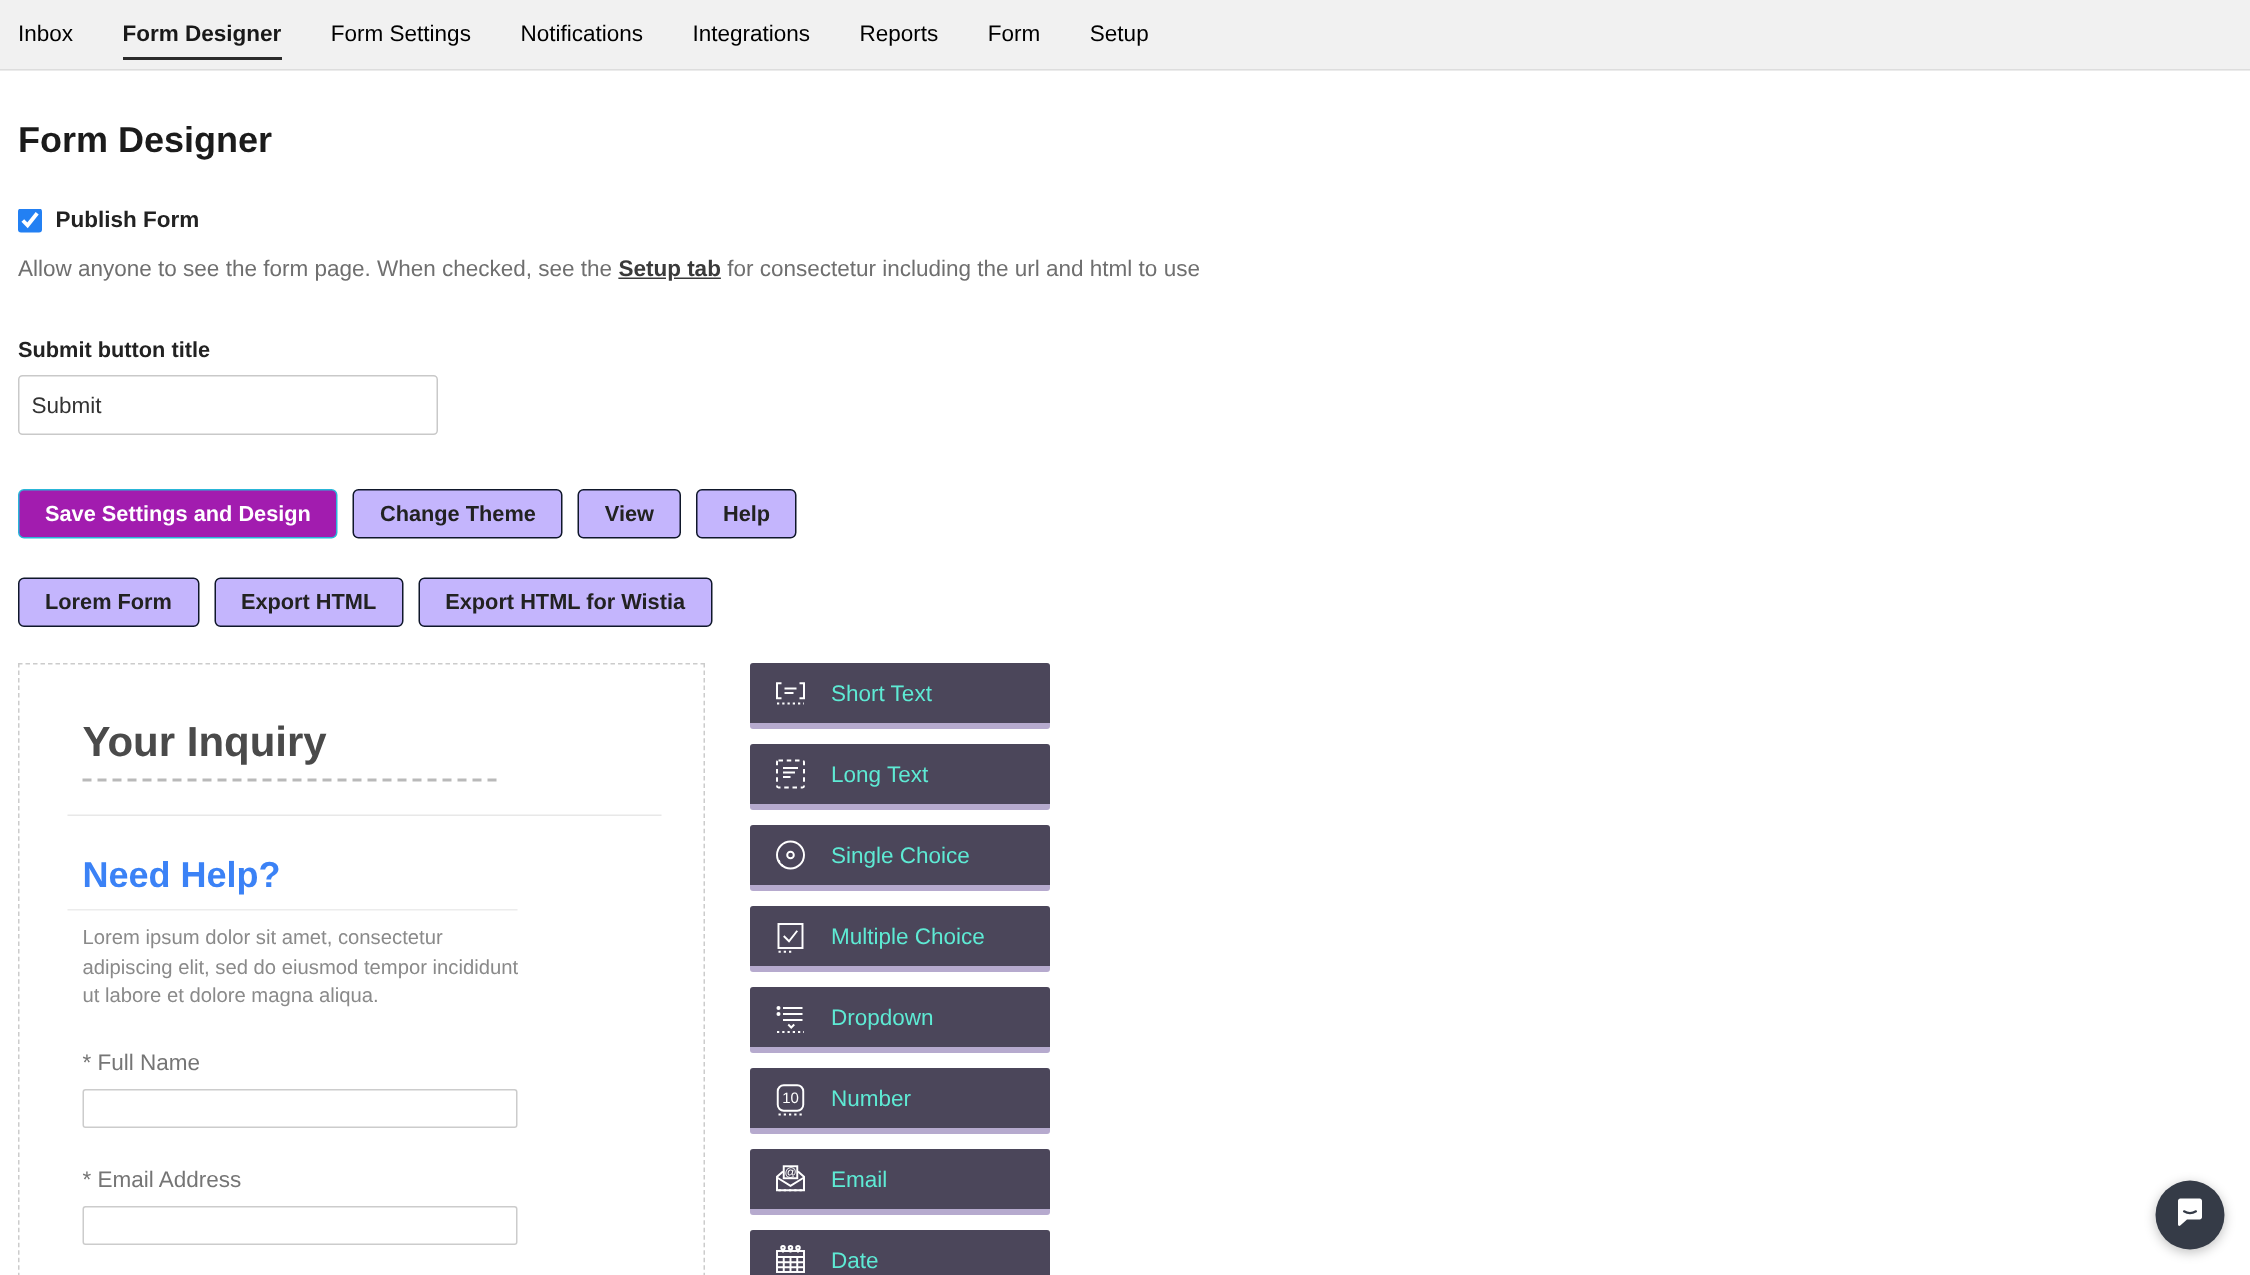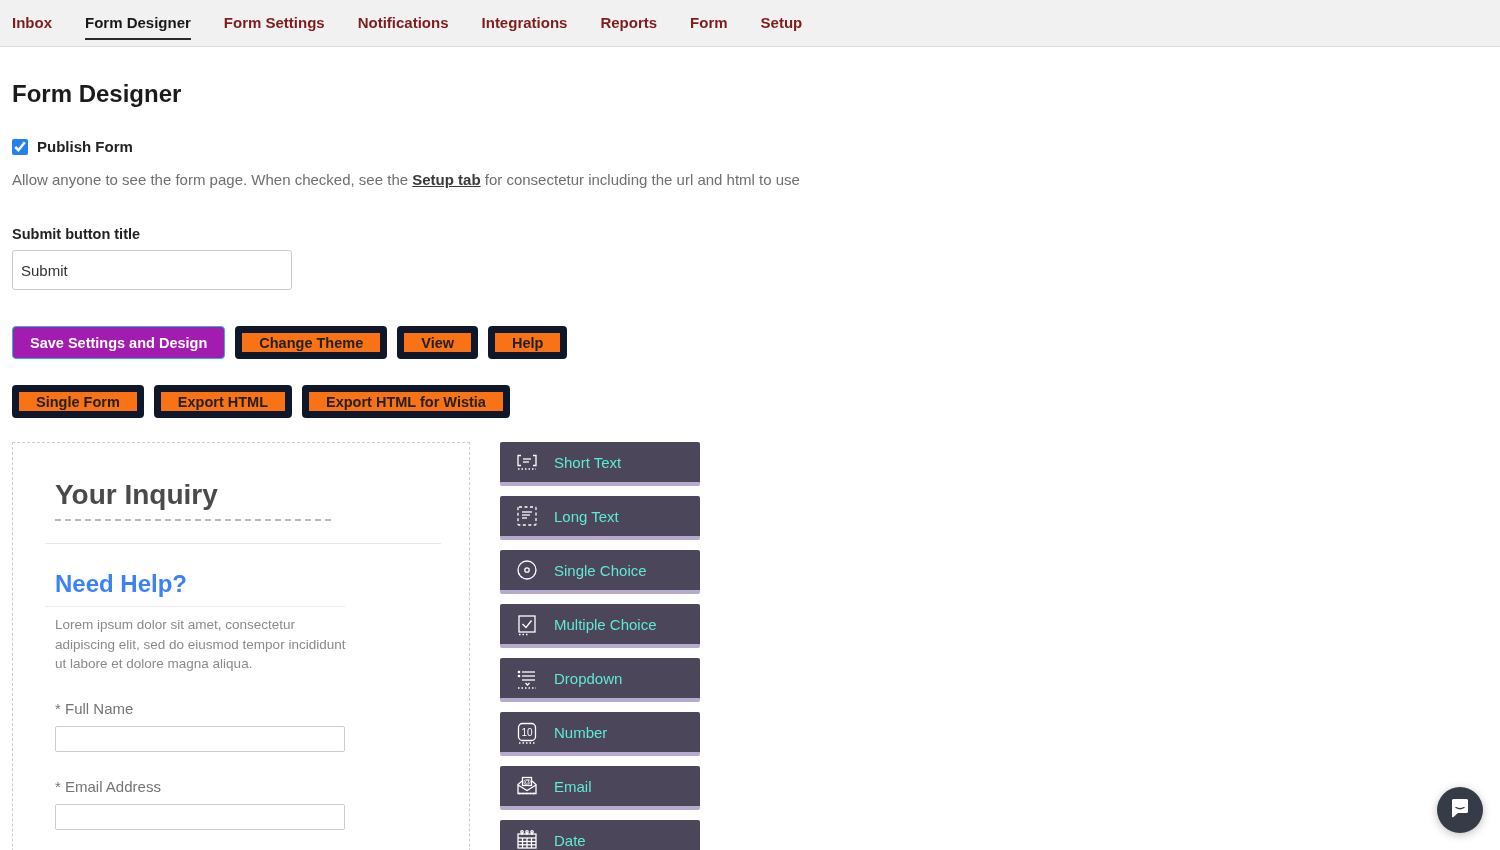--- a/index.html
+++ b/index.html
@@ -17,25 +17,24 @@
     border-bottom: 1px solid #dddddd;
     display: flex;
     align-items: flex-start;
     padding: 0 12px;
     gap: 33px;
   }
   .tab {
     display: inline-block;
     padding: 14px 0 7px 0;
     font-size: 15px;
-    color: #7f1d1d;
+    color: #000000;
     cursor: pointer;
     text-decoration: none;
     white-space: nowrap;
-    font-weight: bold;
   }
   .tab.active {
     color: #191919;
     font-weight: bold;
     border-bottom: 2px solid #2b2b2b;
   }
   
   .main { padding: 0 12px; }
   .page-title {
     margin-top: 33px;
@@ -97,22 +96,22 @@
     display: inline-flex;
     align-items: center;
     white-space: nowrap;
   }
   .btn-primary {
     background: #a21caf;
     border: 1px solid #29b6d8;
     color: #ffffff;
   }
   .btn-secondary {
-    background: #f97316;
-    border: 7px solid #0f172a;
+    background: #c4b5fd;
+    border: 1px solid #0f172a;
     color: #222222;
   }
   .btn-row-2 { margin-top: 26px; }
   
   .designer { margin-top: 24px; display: flex; align-items: flex-start; }
   .preview {
     width: 458px;
     height: 520px;            
     border: 1px dashed #cccccc;
     padding: 36px 0 0 42px;
@@ -232,21 +231,21 @@
   <input class="submit-title-input" type="text" value="Submit" style="">
 
   <div class="btn-row">
     <button class="btn btn-primary">Save Settings and Design</button>
     <button class="btn btn-secondary">Change Theme</button>
     <button class="btn btn-secondary">View</button>
     <button class="btn btn-secondary">Help</button>
   </div>
 
   <div class="btn-row btn-row-2">
-    <button class="btn btn-secondary">Single Form</button>
+    <button class="btn btn-secondary">Lorem Form</button>
     <button class="btn btn-secondary">Export HTML</button>
     <button class="btn btn-secondary">Export HTML for Wistia</button>
   </div>
 
   <div class="designer">
 
     <div class="preview">
       <span class="form-title">Your Inquiry</span>
       <hr class="preview-rule">
 

